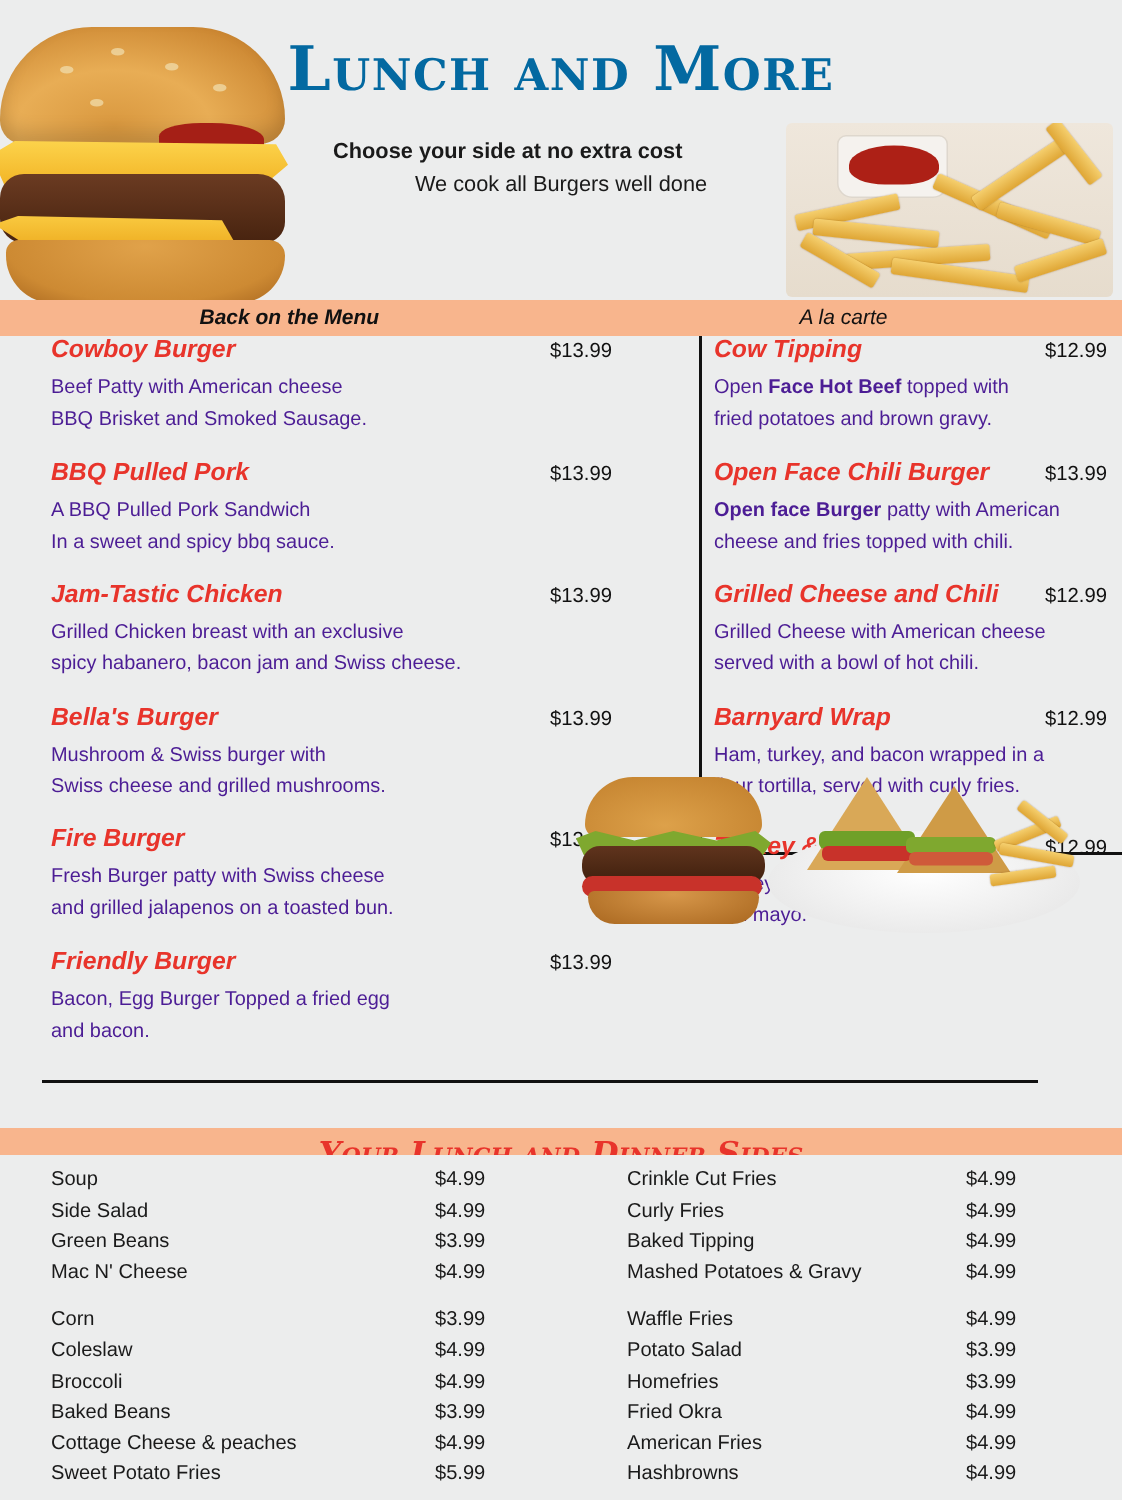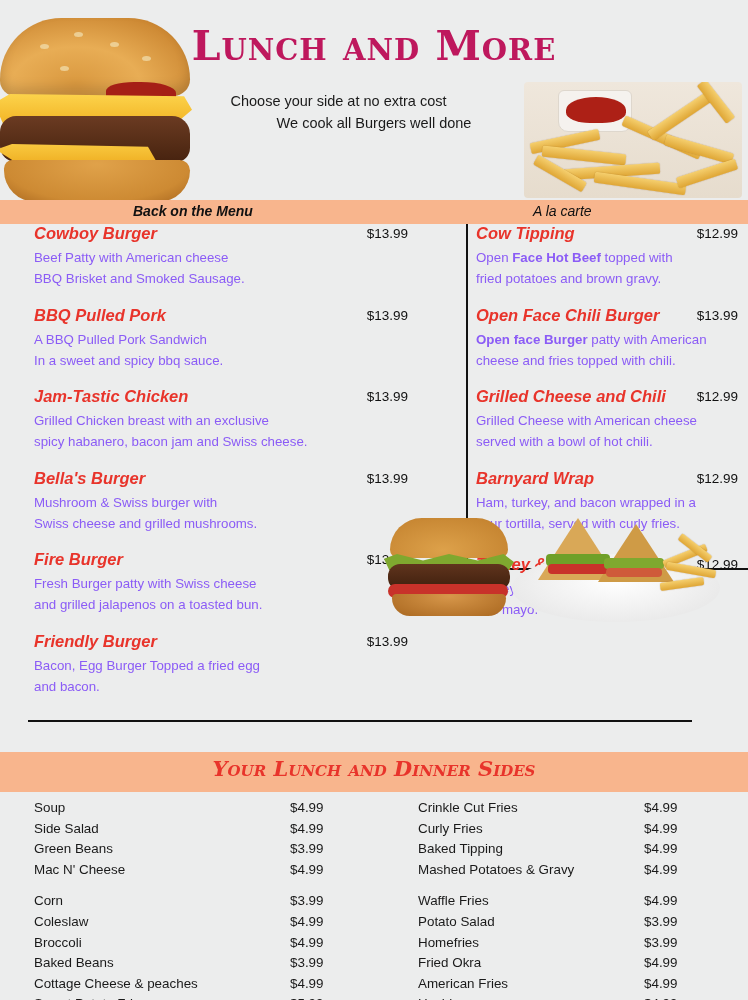--- a/index.html
+++ b/index.html
@@ -22,32 +22,32 @@
   .title {
     position: absolute;
     top: 22px;
     left: 0;
     width: 748px;
     text-align: center;
     font-family: "DejaVu Serif", serif;
     font-weight: bold;
     font-size: 41px;
     letter-spacing: 1px;
-    color: #be185d;
+    color: #0369a1;
     text-transform: none;
     font-variant: small-caps;
   }
   .subtitle1 {
     position: absolute;
     top: 93px;
     left: 0;
     width: 677px;
     text-align: center;
     font-size: 14.5px;
-    font-weight: normal;
+    font-weight: bold;
     color: #1a1a1a;
   }
   .subtitle2 {
     position: absolute;
     top: 115px;
     left: 0;
     width: 748px;
     text-align: center;
     font-size: 14.5px;
     color: #1a1a1a;
@@ -176,21 +176,21 @@
   .item-price {
     position: absolute;
     right: 0; top: 2px;
     font-size: 13.5px;
     color: #111;
     font-weight: normal;
   }
   .col-left .item-price { right: 36px; }
   .desc {
     font-size: 13.3px;
-    color: #8b5cf6;
+    color: #4c1d95;
     line-height: 1.45;
     margin-top: 2px;
   }
   .desc b { font-weight: bold; }
 
   .col-left .item { margin-bottom: 17px; }
   .col-right .item { margin-bottom: 17px; }
 
   
   .photo-burger2 {
@@ -233,21 +233,21 @@
   .tri2 { left:86px; top:22px; border-left:38px solid transparent; border-right:38px solid transparent; border-bottom:58px solid #cf9b46; }
   .tri-fill1 { position:absolute; left:34px; top:52px; width:64px; height:12px; background:#6fa028; border-radius:4px; }
   .tri-fill2 { position:absolute; left:36px; top:62px; width:60px; height:10px; background:#c8322a; border-radius:4px; }
   .tri-fill3 { position:absolute; left:92px; top:56px; width:60px; height:11px; background:#7fa82f; border-radius:4px; }
   .tri-fill4 { position:absolute; left:94px; top:66px; width:56px; height:9px; background:#cf5a3a; border-radius:4px; }
   .club-fries { position:absolute; left:150px; top:40px; width:56px; height:54px; }
 
   
   .sides-band {
     background: #f8b58d;
-    height: 40px;
+    height: 18px;
     position: relative;
   }
   .sides-title {
     position: absolute;
     top: 4px; left: 0; width: 748px;
     text-align: center;
     font-family: "DejaVu Serif", serif;
     font-style: italic;
     font-weight: bold;
     font-size: 21px;

